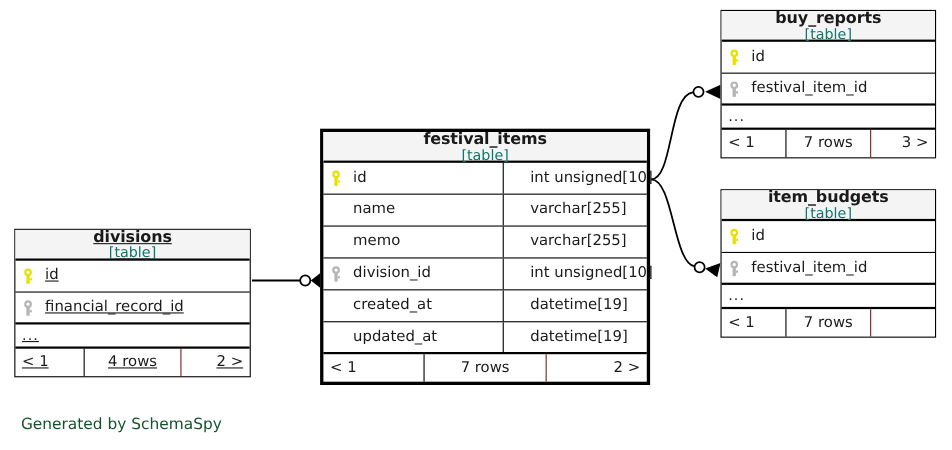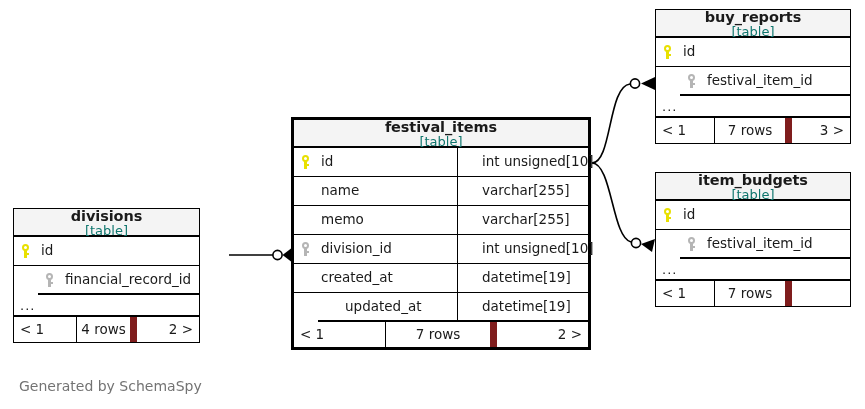--- a/index.html
+++ b/index.html
@@ -148,62 +148,62 @@
   }
   .foot-cell {
     display: flex;
     align-items: center;
     box-sizing: border-box;
     padding: 0 6px;
     overflow: hidden;
     white-space: nowrap;
   }
   .foot-prev { justify-content: flex-start; }
-  .foot-mid  { justify-content: center; border-left: 1px solid #000; border-right: 7px solid #7f1d1d; }
+  .foot-mid  { justify-content: center; border-left: 1px solid #000; border-right: 1px solid #7f1d1d; }
   .foot-next { justify-content: flex-end; }
 
   
   #tbl-festival_items {
     left: 291px;  top: 117px;  width: 300px;
   }
   #tbl-festival_items .col-type { width: 131px; flex: 0 0 131px; }
   #tbl-festival_items .foot-prev { width: 91px; flex: 0 0 91px; }
   #tbl-festival_items .foot-mid  { flex: 1 1 auto; }
   #tbl-festival_items .foot-next { width: 91px; flex: 0 0 91px; }
 
   #tbl-divisions {
-    left: 13px; top: 208px; width: 187px;
+    left: 13px; top: 208px; width: 215px; text-decoration: underline;
   }
   #tbl-divisions .foot-prev { width: 62px; flex: 0 0 62px; }
   #tbl-divisions .foot-mid  { flex: 1 1 auto; }
   #tbl-divisions .foot-next { width: 62px; flex: 0 0 62px; }
 
   #tbl-buy_reports {
     left: 655px; top: 9px; width: 196px;
   }
   #tbl-buy_reports .foot-prev { width: 58px; flex: 0 0 58px; }
   #tbl-buy_reports .foot-mid  { flex: 1 1 auto; }
   #tbl-buy_reports .foot-next { width: 58px; flex: 0 0 58px; }
 
   #tbl-item_budgets {
     left: 655px; top: 172px; width: 196px;
   }
   #tbl-item_budgets .foot-prev { width: 58px; flex: 0 0 58px; }
   #tbl-item_budgets .foot-mid  { flex: 1 1 auto; }
   #tbl-item_budgets .foot-next { width: 58px; flex: 0 0 58px; }
 
   
-  .col-row.last-col { border-bottom: 2px solid #000000; margin-left: 24px; }
+  .col-row.last-col { border-bottom: 2px solid #000000; }
 
   #caption {
     position: absolute;
     left: 19px;
     top: 378px;
     font-size: 14px;
-    color: #737373;
+    color: #14532d;
     white-space: nowrap;
   }
 </style>
 </head>
 <body>
 
 <div id="diagram-canvas">
 
   <svg id="connectors" viewBox="0 0 865 409" width="865" height="409">
 

